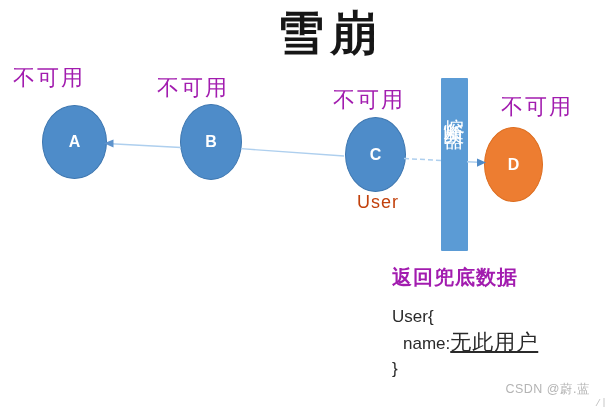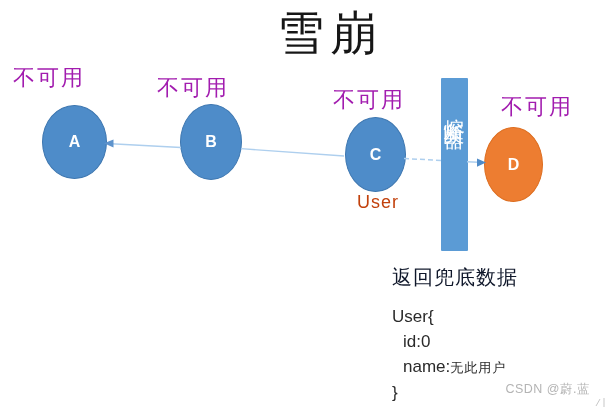--- a/index.html
+++ b/index.html
@@ -3,21 +3,21 @@
 <meta charset="utf-8">
 <style>
   html,body{margin:0;padding:0;background:#fff;}
   .stage{
     position:relative;width:611px;height:407px;background:#ffffff;overflow:hidden;
     font-family:"Liberation Sans","DejaVu Sans",sans-serif;
   }
   .title{
     position:absolute;left:277px;top:6px;margin:0;
     font-family:"Liberation Serif","DejaVu Serif",serif;
-    font-size:47px;font-weight:400;color:#161616;letter-spacing:6px;line-height:1.15;
+    font-size:47px;font-weight:700;color:#161616;letter-spacing:6px;line-height:1.15;
   }
   .status{
     position:absolute;font-size:22px;color:#a21caf;letter-spacing:2px;white-space:nowrap;
   }
   .st-a{left:13px;top:63px;}
   .st-b{left:157px;top:73px;}
   .st-c{left:333px;top:85px;}
   .st-d{left:501px;top:92px;}
   .node{
     position:absolute;border-radius:50%;display:flex;align-items:center;justify-content:center;
@@ -36,25 +36,25 @@
   .breaker-label{
     writing-mode:vertical-rl;text-orientation:upright;
     color:#ffffff;font-size:21px;letter-spacing:6px;padding-top:23px;line-height:27px;
   }
   .arrows{position:absolute;left:0;top:0;z-index:5;pointer-events:none;}
   .user-caption{
     position:absolute;left:357px;top:192px;font-size:18px;color:#c2410c;letter-spacing:1px;
   }
   .fallback{position:absolute;left:392px;top:264px;color:#2a2a2a;}
   .fb-heading{
-    font-size:20px;font-weight:400;color:#0f172a;letter-spacing:1px;margin:0 0 13px 0;white-space:nowrap;
+    font-size:20px;font-weight:700;color:#a21caf;letter-spacing:1px;margin:0 0 13px 0;white-space:nowrap;
   }
   .code-line{font-size:17px;line-height:25px;white-space:nowrap;}
   .indent{padding-left:11px;}
-  .cn-big{font-size:13px;letter-spacing:1px;}
+  .cn-big{font-size:21px;letter-spacing:1px;text-decoration:underline;}
   .watermark{
     position:absolute;right:21px;top:381px;font-size:12.5px;color:#b4b4b4;letter-spacing:0.5px;
   }
   .corner-glyph{position:absolute;right:2px;bottom:0;width:16px;height:9px;opacity:0.55;}
 </style>
 </head>
 <body>
 
 <div class="stage">
 
@@ -89,21 +89,20 @@
     <line x1="404" y1="158.5" x2="441" y2="160.4" stroke="#aecfee" stroke-width="1.5" stroke-dasharray="5,3"></line>
     <line x1="467" y1="161.7" x2="478" y2="162.2" stroke="#aecfee" stroke-width="1.5"></line>
     <polygon points="486,162.6 477,158.4 477,166.8" fill="#4f8bc8"></polygon>
   </svg>
 
   <div class="user-caption">User</div>
 
   <div class="fallback">
     <div class="fb-heading">返回兜底数据</div>
     <div class="code-line">User{</div>
-    <div class="code-line indent">id:0</div>
     <div class="code-line indent"><span>name:</span><span class="cn-big">无此用户</span></div>
     <div class="code-line">}</div>
   </div>
 
   <div class="watermark">CSDN @蔚.蓝</div>
 
   <svg class="corner-glyph" width="16" height="9" viewBox="0 0 16 9">
     <line x1="3" y1="8" x2="7" y2="1" stroke="#9a9a9a" stroke-width="1"></line>
     <line x1="11" y1="0" x2="11" y2="9" stroke="#9a9a9a" stroke-width="1"></line>
   </svg>

